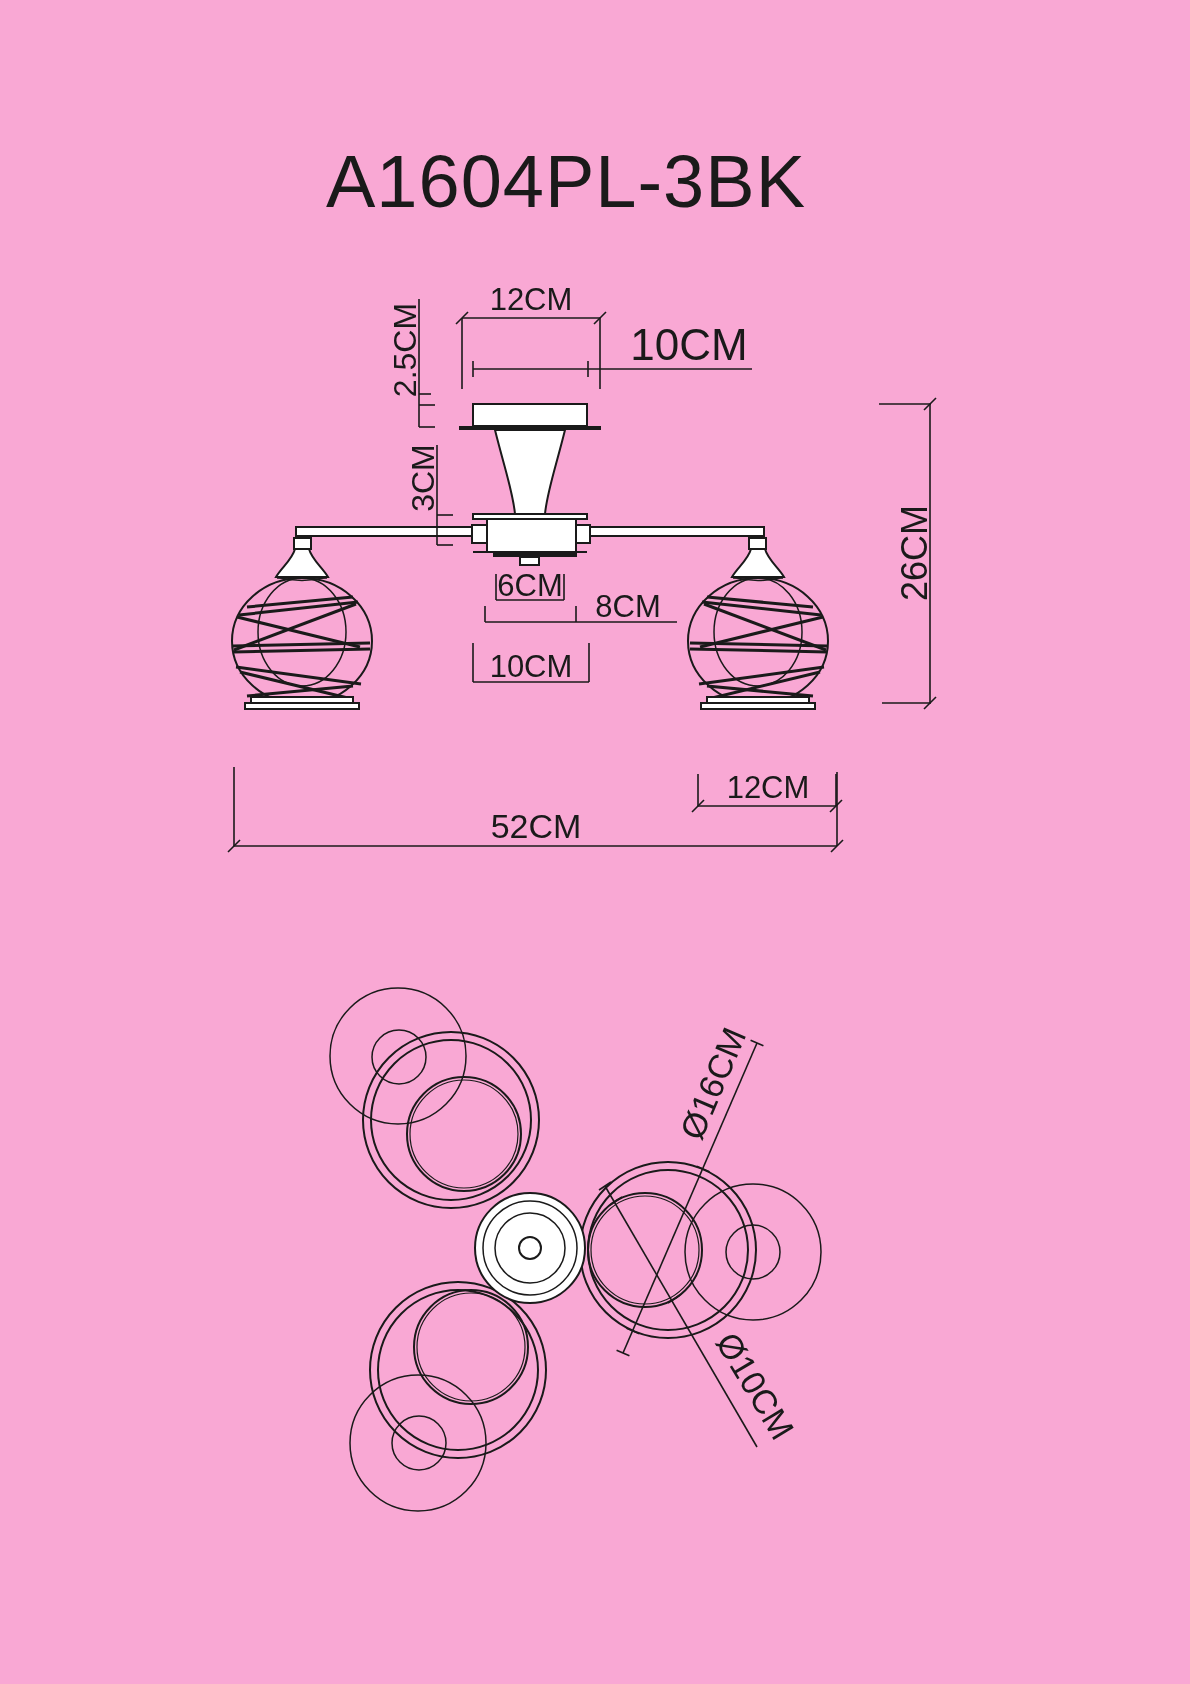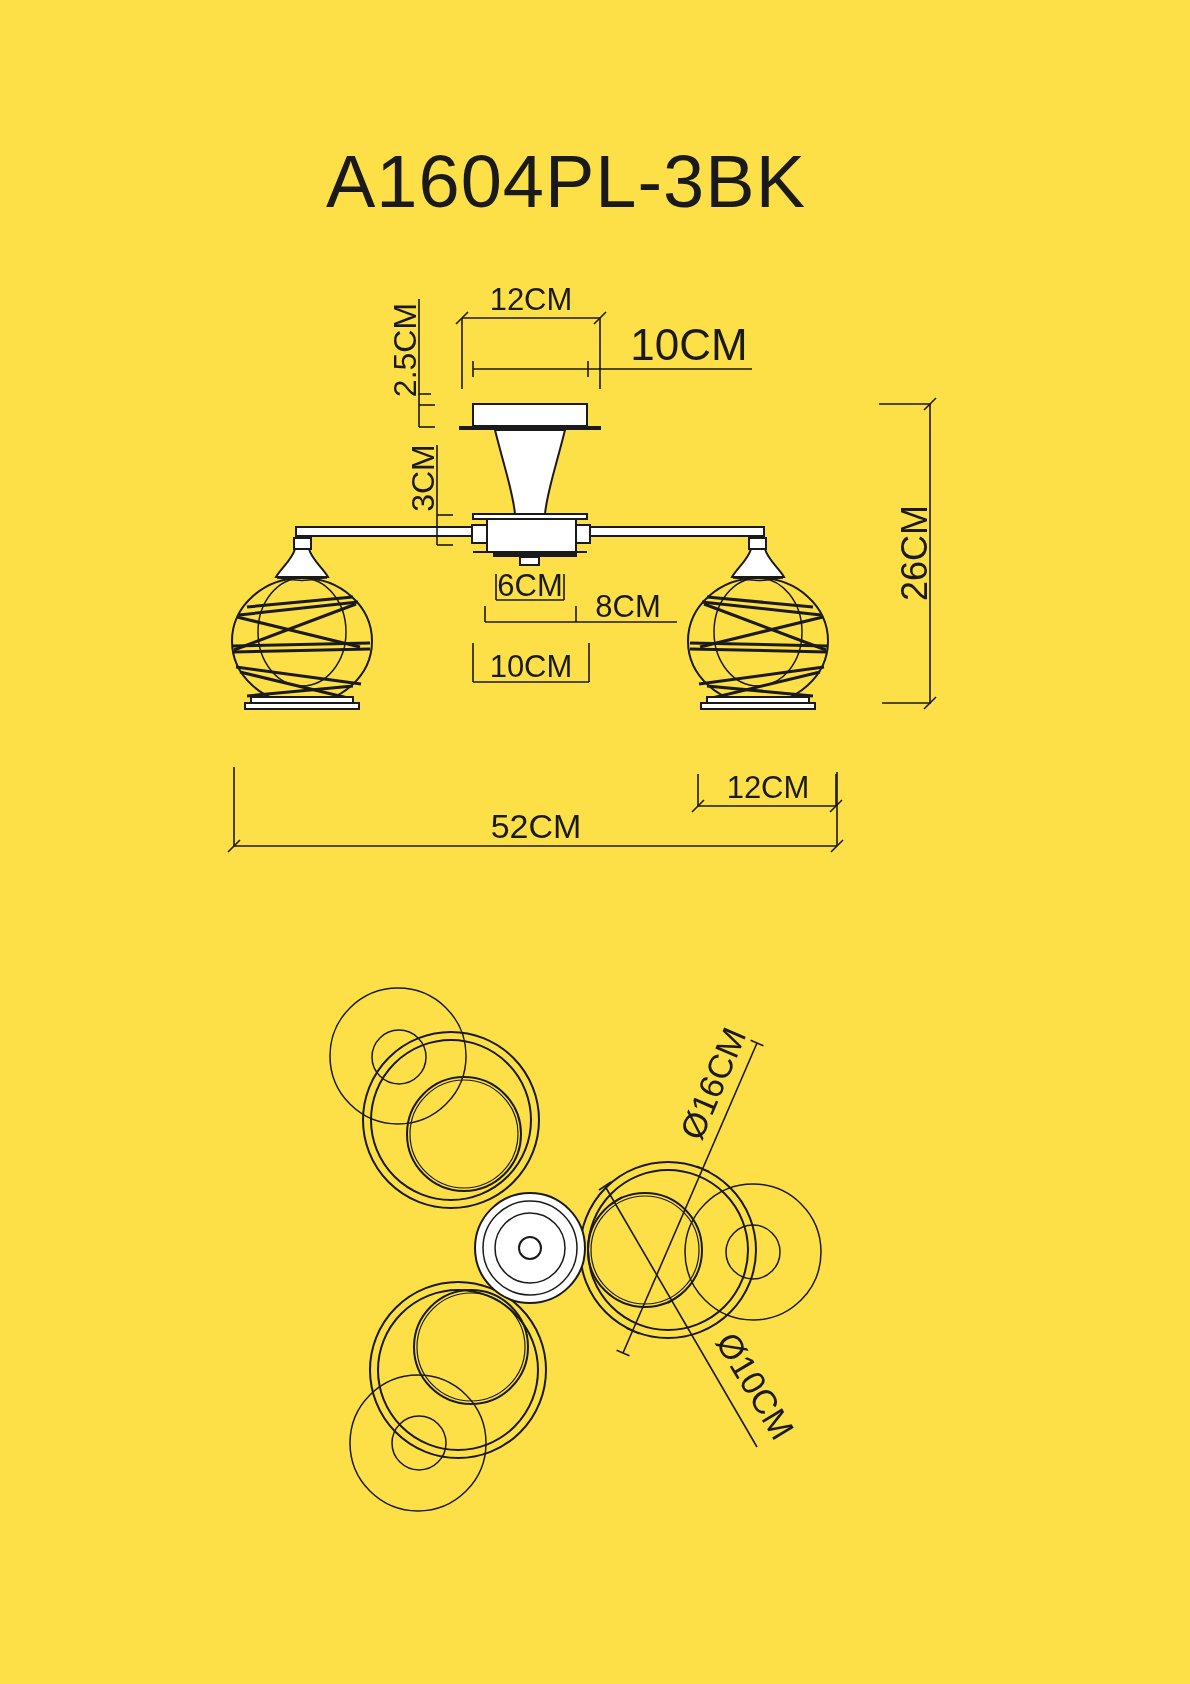--- a/index.html
+++ b/index.html
@@ -1,17 +1,17 @@
 <!DOCTYPE html>
 <html><head>
 <meta charset="utf-8">
 <style>
   html, body { margin: 0; padding: 0; background: #ffffff; }
   .page {
-    width: 1190px; height: 1684px; background: #fde047;
+    width: 1190px; height: 1684px; background: #f9a8d4;
     position: relative; overflow: hidden;
     font-family: "Liberation Sans", sans-serif;
   }
   svg text {
     font-family: "Liberation Sans", sans-serif;
     fill: #1a1a1a;
   }
   .title-text { font-size: 74px; letter-spacing: 1px; }
   .dim { font-size: 31px; }
   .dim-big { font-size: 44px; }

